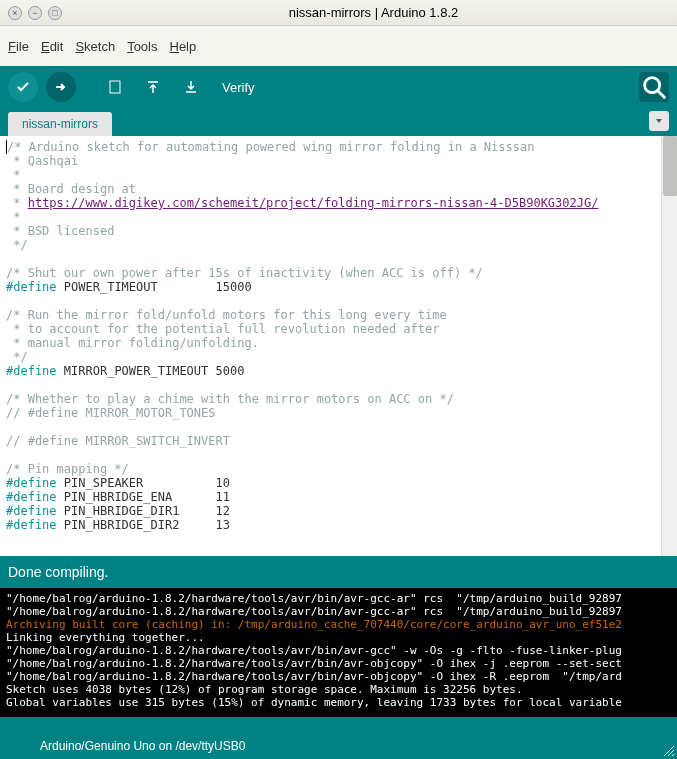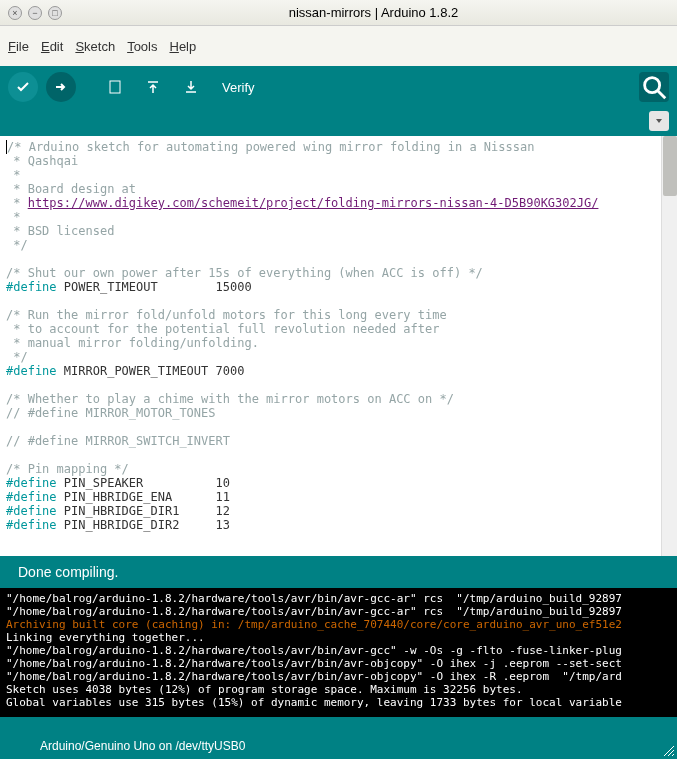--- a/index.html
+++ b/index.html
@@ -24,21 +24,21 @@
 .tab-menu { position: absolute; right: 8px; top: 3px; width: 20px; height: 20px; background: #e6e6e6; border-radius: 3px; display: flex; align-items: center; justify-content: center; }
 .editor-wrap { flex: 0 0 420px; background: #fff; position: relative; display: flex; }
 .editor { flex: 1; padding: 4px 6px; font-family: monospace; font-size: 12px; line-height: 14px; overflow: hidden; white-space: pre; color: #888; }
 .editor .kw { color: #00979c; font-weight: normal; }
 .editor .cm { color: #95a5a6; }
 .editor .blk { color: #333; }
 .editor .blink { border-left: 1px solid #000; }
 .editor a { color: #701a75; text-decoration: underline; }
 .scrollbar-v { width: 16px; background: #f0f0f0; position: relative; border-left: 1px solid #ddd; }
 .scroll-thumb-v { position: absolute; top: 0; width: 14px; left: 1px; height: 60px; background: #c0c0bc; border-radius: 2px; }
-.status { background: #008184; color: #fff; padding: 8px 18px; font-size: 14px; }
+.status { background: #008184; color: #fff; padding: 8px 8px; font-size: 14px; }
 .console { background: #000; color: #fff; font-family: monospace; font-size: 11px; line-height: 13px; padding: 4px 6px; flex: 1; overflow: hidden; white-space: pre; }
 .console .orange { color: #cc6600; }
 .console-scroll-h { height: 16px; background: #008184; position: relative; }
 .footer { background: #008184; color: #fff; text-align: right; padding: 4px 40px; font-size: 12px; height: 26px; display: flex; align-items: center; justify-content: flex-start; position: relative; }
 .resize-grip { position: absolute; right: 2px; bottom: 2px; width: 12px; height: 12px; }
 </style>
 </head>
 <body>
 
 <div class="titlebar">
@@ -89,45 +89,46 @@
   <div class="tool-spacer"></div>
   <div class="serial-btn">
     <svg viewBox="0 0 16 16">
         <circle cx="7" cy="7" r="4" stroke="#fff" fill="none" stroke-width="1.5"></circle>
         <line x1="10" y1="10" x2="14" y2="14" stroke="#fff" stroke-width="1.5"></line>
       </svg>
   </div>
 </div>
 
 <div class="tabbar">
+  <div class="tab">nissan-mirrors</div>
   <div class="tab-menu">
     <svg width="10" height="10" viewBox="0 0 10 10">
         <path d="M2 3l3 4 3-4" fill="#555"></path>
       </svg>
   </div>
 </div>
 
 <div class="editor-wrap">
 <div class="editor"><span class="blink"></span><span class="cm">/* Arduino sketch for automating powered wing mirror folding in a Nisssan</span>
 <span class="cm"> * Qashqai</span>
 <span class="cm"> *</span>
 <span class="cm"> * Board design at</span>
 <span class="cm"> * </span><a>https://www.digikey.com/schemeit/project/folding-mirrors-nissan-4-D5B90KG302JG/</a>
 <span class="cm"> *</span>
 <span class="cm"> * BSD licensed</span>
 <span class="cm"> */</span>
 
-<span class="cm">/* Shut our own power after 15s of everything (when ACC is off) */</span>
+<span class="cm">/* Shut our own power after 15s of inactivity (when ACC is off) */</span>
 <span class="kw">#define</span><span class="blk"> POWER_TIMEOUT        15000</span>
 
 <span class="cm">/* Run the mirror fold/unfold motors for this long every time</span>
 <span class="cm"> * to account for the potential full revolution needed after</span>
 <span class="cm"> * manual mirror folding/unfolding.</span>
 <span class="cm"> */</span>
-<span class="kw">#define</span><span class="blk"> MIRROR_POWER_TIMEOUT 7000</span>
+<span class="kw">#define</span><span class="blk"> MIRROR_POWER_TIMEOUT 5000</span>
 
 <span class="cm">/* Whether to play a chime with the mirror motors on ACC on */</span>
 <span class="cm">// #define MIRROR_MOTOR_TONES</span>
 
 <span class="cm">// #define MIRROR_SWITCH_INVERT</span>
 
 <span class="cm">/* Pin mapping */</span>
 <span class="kw">#define</span><span class="blk"> PIN_SPEAKER          10</span>
 <span class="kw">#define</span><span class="blk"> PIN_HBRIDGE_ENA      11</span>
 <span class="kw">#define</span><span class="blk"> PIN_HBRIDGE_DIR1     12</span>

